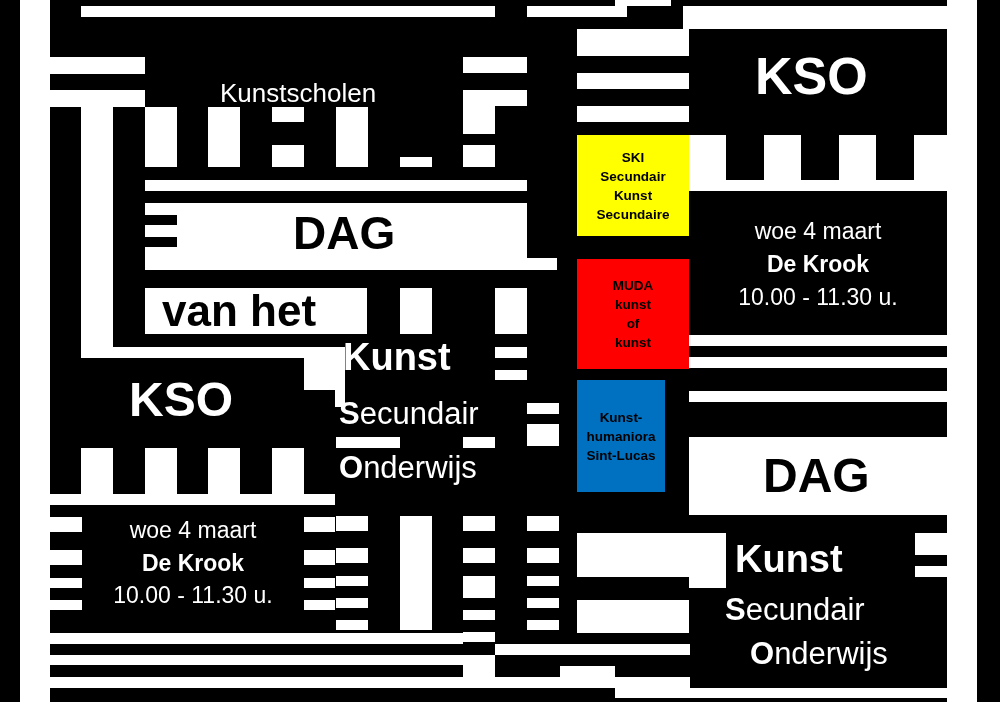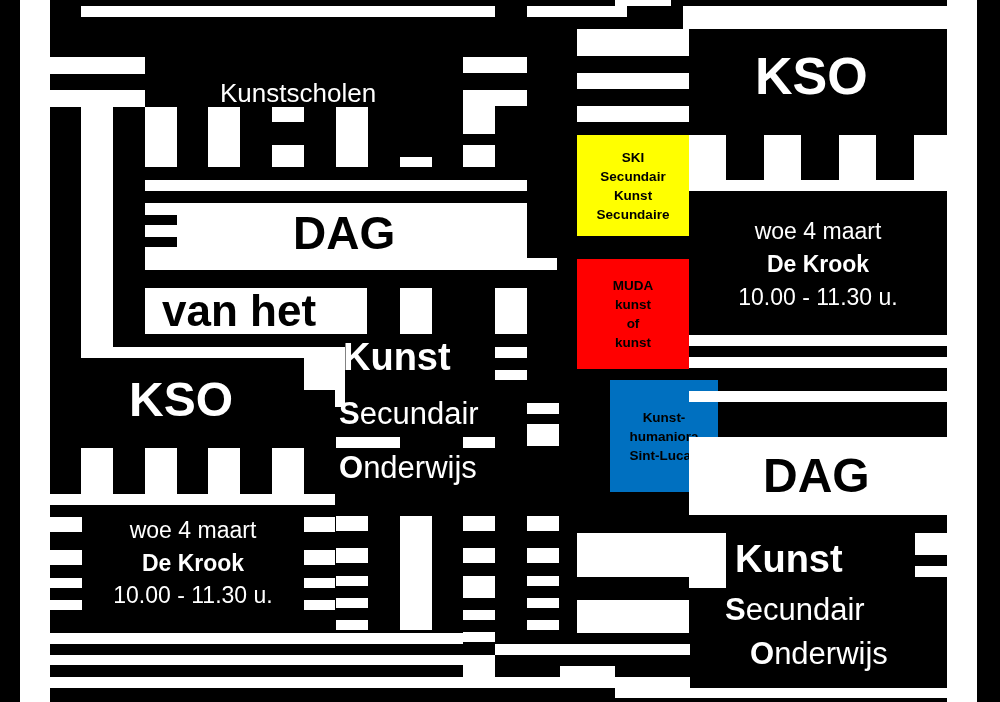--- a/index.html
+++ b/index.html
@@ -138,21 +138,21 @@
     <span style="position:relative">Kunst</span>
     <span style="position:relative">Secundaire</span>
   </div>
   <div class="box" style="left:577px;top:259px;width:112px;height:110px">
     <div style="position:absolute;inset:0;background:#ff0000"></div>
     <span style="position:relative">MUDA</span>
     <span style="position:relative">kunst</span>
     <span style="position:relative">of</span>
     <span style="position:relative">kunst</span>
   </div>
-  <div class="box" style="left:610px;top:380px;width:108px;height:112px">
+  <div class="box" style="left:577px;top:380px;width:88px;height:112px">
     <div style="position:absolute;inset:0;background:#0070c0"></div>
     <span style="position:relative">Kunst-</span>
     <span style="position:relative">humaniora</span>
     <span style="position:relative">Sint-Lucas</span>
   </div>
 
   <div class="w" style="left:683px;top:17px;width:264px;height:12px"></div>
   <div class="txt b" style="left:755px;top:46px;font-size:52px">KSO</div>
   <div class="w" style="left:689px;top:135px;width:258px;height:56px"></div>
   <div style="position:absolute;left:726px;top:135px;width:38px;height:45px;background:#000"></div>

